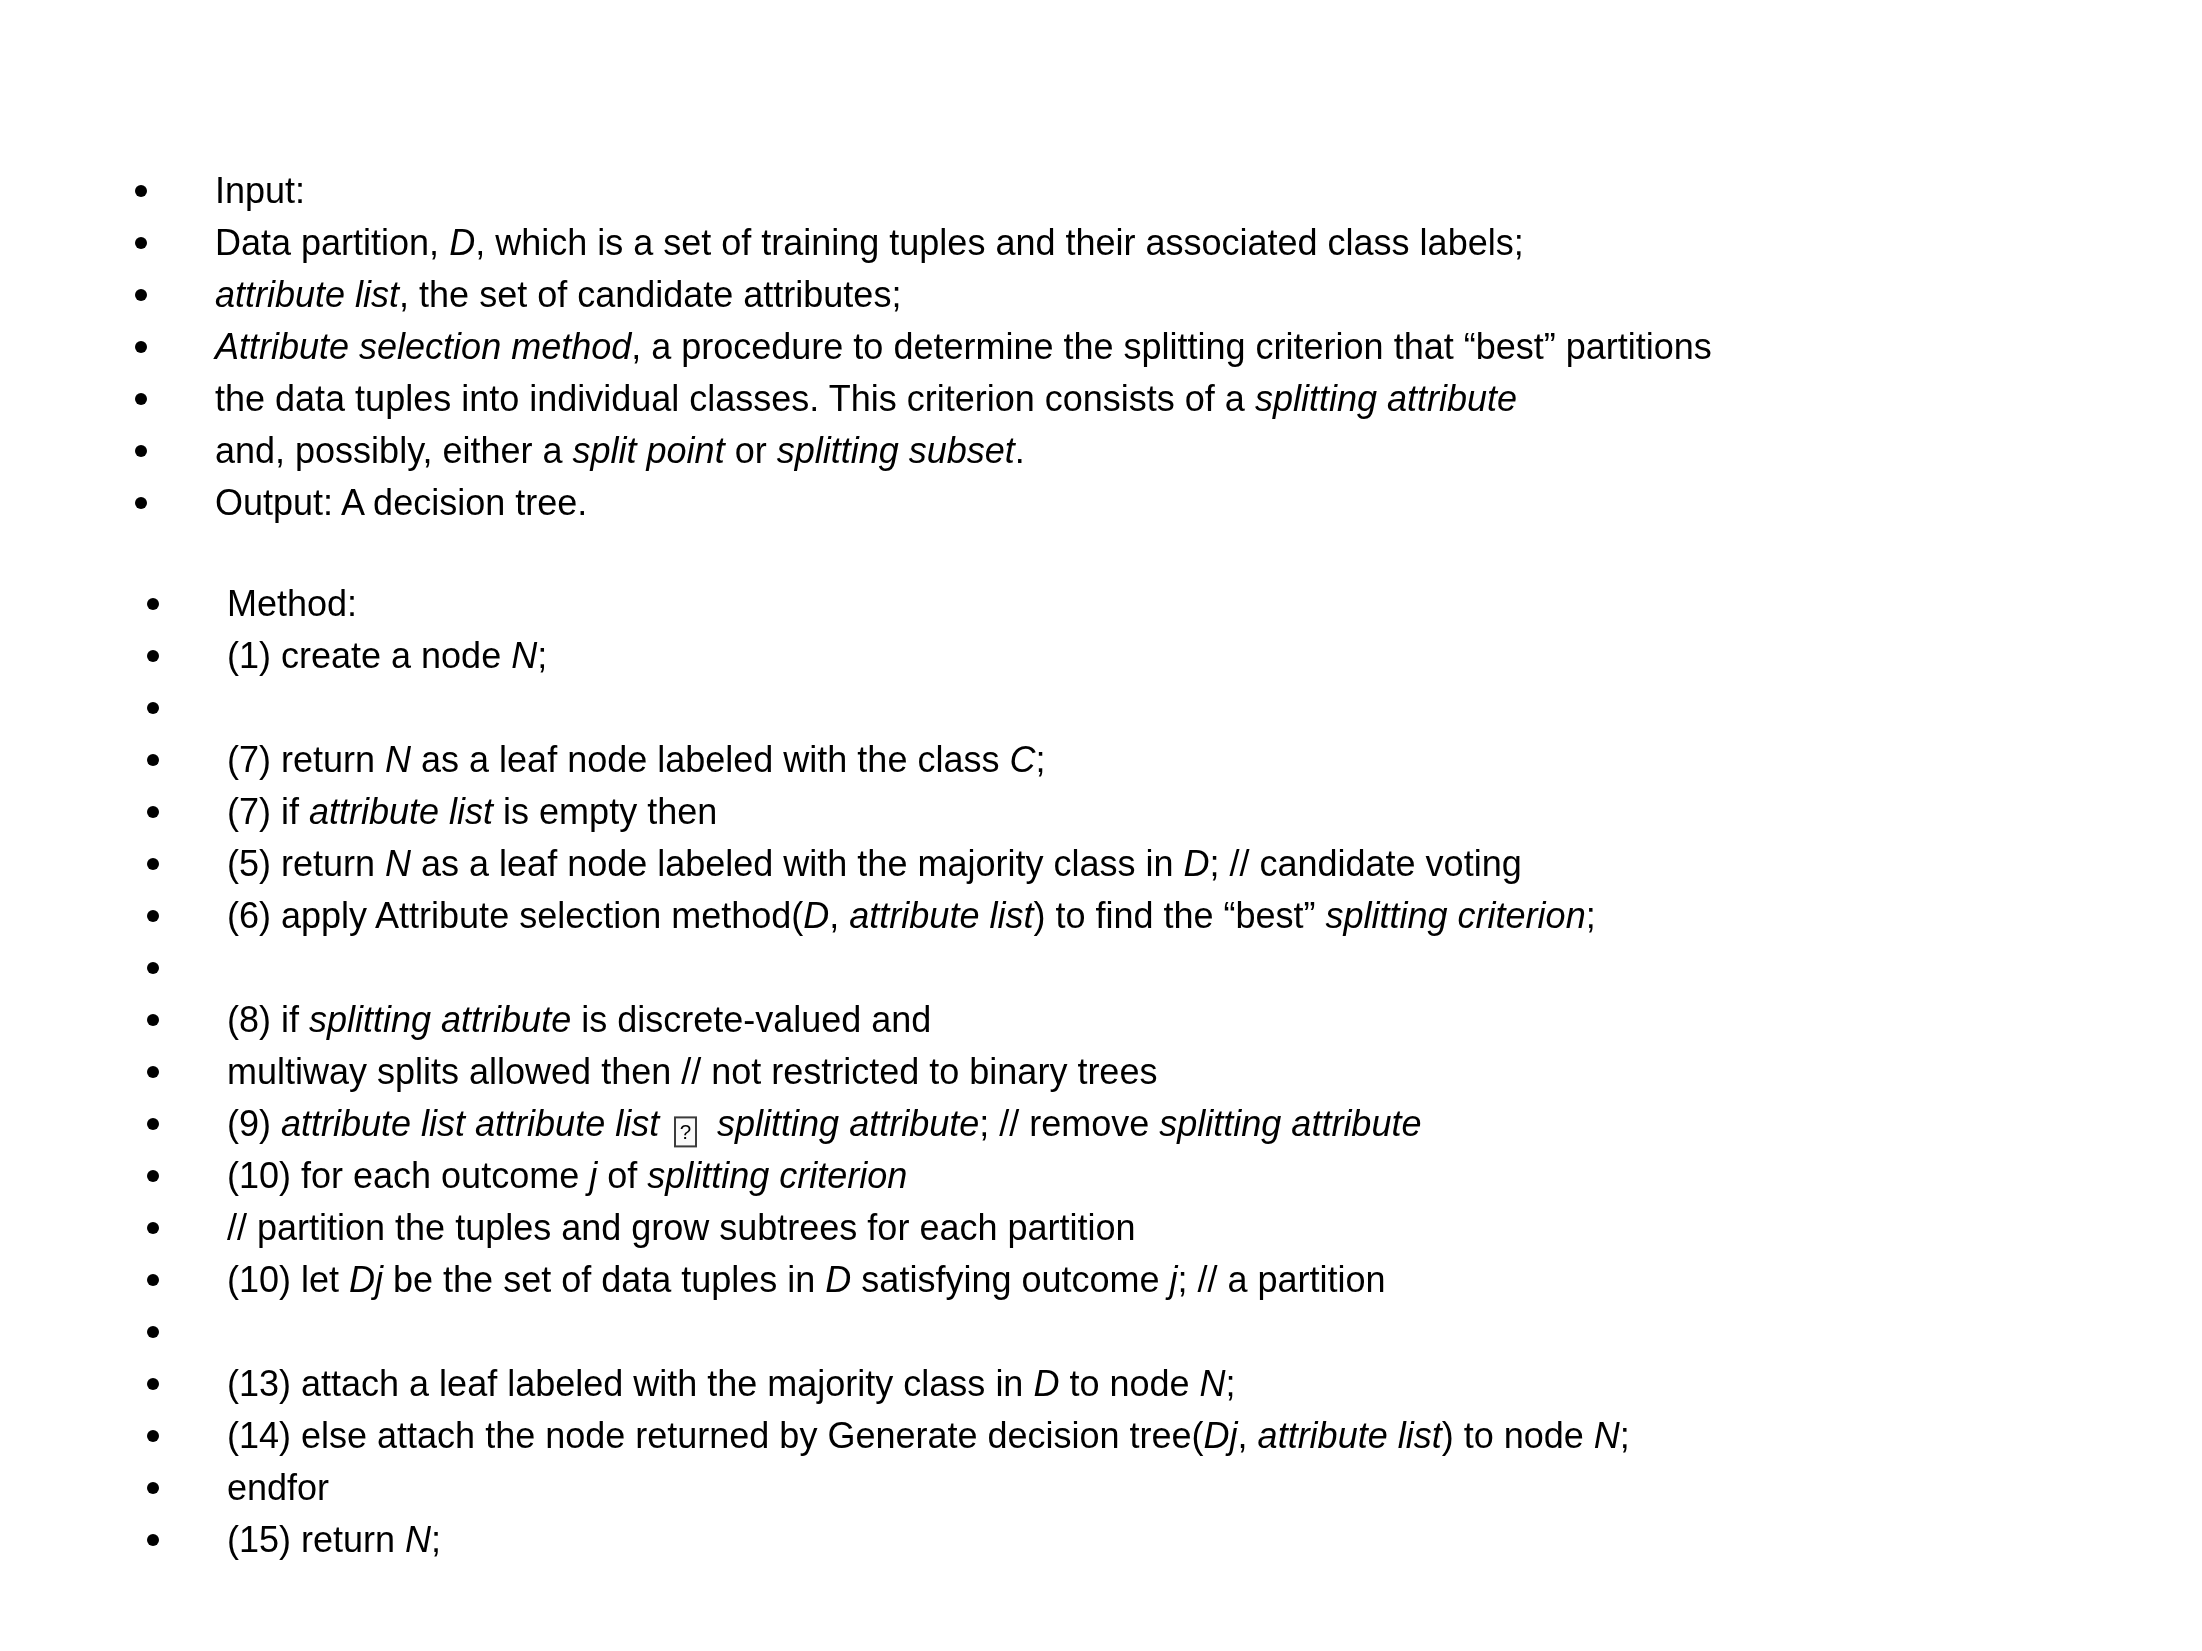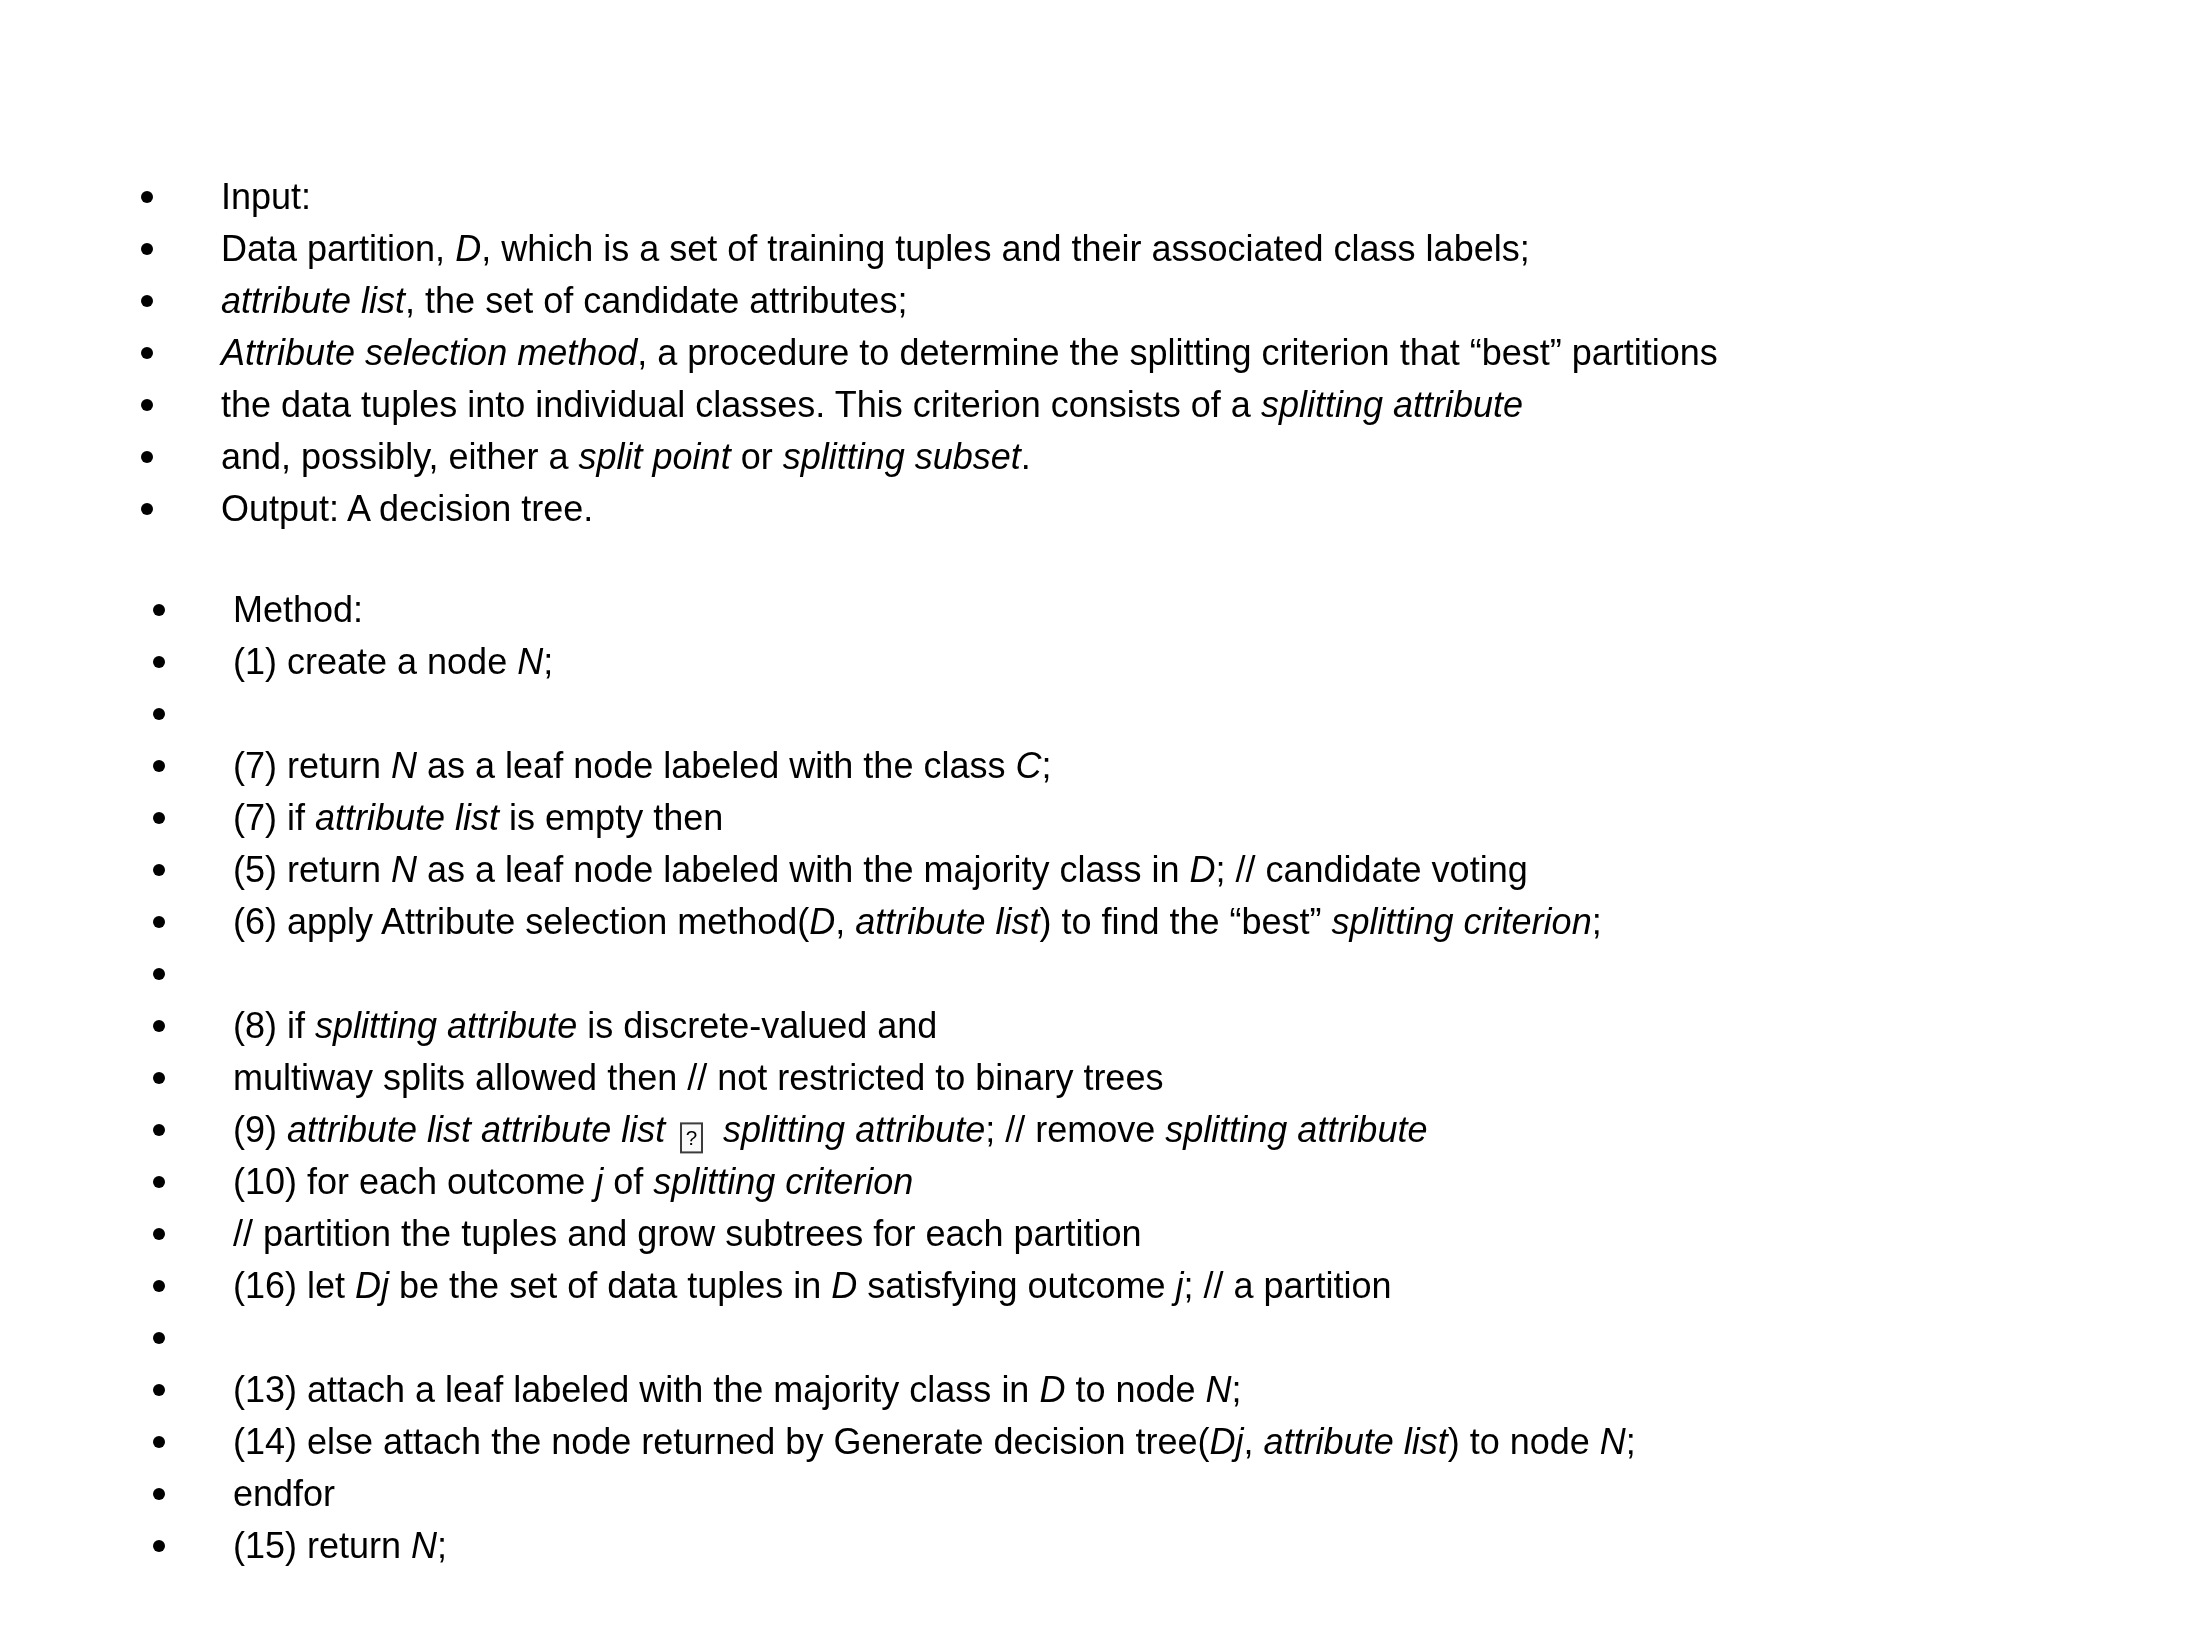--- a/index.html
+++ b/index.html
@@ -12,21 +12,21 @@
     width: 2203px;
     height: 1652px;
     background: #ffffff;
     overflow: hidden;
     font-family: "Liberation Sans", sans-serif;
     font-size: 36px;
     color: #000000;
   }
   ul.bullet-list {
     list-style: none;
-    margin: 6px;
+    margin: 0;
     padding: 0;
     position: absolute;
     left: 0;
   }
   #input-list  { top: 165px; }
   #method-list { top: 578px; padding-left: 12px; }
   li.bullet-line {
     position: relative;
     height: 52px;
     line-height: 52px;
@@ -80,21 +80,21 @@
       <li class="bullet-line"><span class="bullet"></span><span><span class="run">(7) return </span><span class="run it">N</span><span class="run"> as a leaf node labeled with the class </span><span class="run it">C</span><span class="run">;</span></span></li>
       <li class="bullet-line"><span class="bullet"></span><span><span class="run">(7) if </span><span class="run it">attribute list</span><span class="run"> is empty then</span></span></li>
       <li class="bullet-line"><span class="bullet"></span><span><span class="run">(5) return </span><span class="run it">N</span><span class="run"> as a leaf node labeled with the majority class in </span><span class="run it">D</span><span class="run">; // candidate voting</span></span></li>
       <li class="bullet-line"><span class="bullet"></span><span><span class="run">(6) apply Attribute selection method(</span><span class="run it">D</span><span class="run">, </span><span class="run it">attribute list</span><span class="run">) to find the “best” </span><span class="run it">splitting criterion</span><span class="run">;</span></span></li>
       <li class="bullet-line"><span class="bullet"></span></li>
       <li class="bullet-line"><span class="bullet"></span><span><span class="run">(8) if </span><span class="run it">splitting attribute</span><span class="run"> is discrete-valued and</span></span></li>
       <li class="bullet-line"><span class="bullet"></span><span><span class="run">multiway splits allowed then // not restricted to binary trees</span></span></li>
       <li class="bullet-line"><span class="bullet"></span><span><span class="run">(9) </span><span class="run it">attribute list attribute list</span><span class="run"> </span><span class="missing-glyph">?</span><span class="run"> </span><span class="run it">splitting attribute</span><span class="run">; // remove </span><span class="run it">splitting attribute</span></span></li>
       <li class="bullet-line"><span class="bullet"></span><span><span class="run">(10) for each outcome </span><span class="run it">j</span><span class="run"> of </span><span class="run it">splitting criterion</span></span></li>
       <li class="bullet-line"><span class="bullet"></span><span><span class="run">// partition the tuples and grow subtrees for each partition</span></span></li>
-      <li class="bullet-line"><span class="bullet"></span><span><span class="run">(16) let </span><span class="run it">Dj</span><span class="run"> be the set of data tuples in </span><span class="run it">D</span><span class="run"> satisfying outcome </span><span class="run it">j</span><span class="run">; // a partition</span></span></li>
+      <li class="bullet-line"><span class="bullet"></span><span><span class="run">(10) let </span><span class="run it">Dj</span><span class="run"> be the set of data tuples in </span><span class="run it">D</span><span class="run"> satisfying outcome </span><span class="run it">j</span><span class="run">; // a partition</span></span></li>
       <li class="bullet-line"><span class="bullet"></span></li>
       <li class="bullet-line"><span class="bullet"></span><span><span class="run">(13) attach a leaf labeled with the majority class in </span><span class="run it">D</span><span class="run"> to node </span><span class="run it">N</span><span class="run">;</span></span></li>
       <li class="bullet-line"><span class="bullet"></span><span><span class="run">(14) else attach the node returned by Generate decision tree(</span><span class="run it">Dj</span><span class="run">, </span><span class="run it">attribute list</span><span class="run">) to node </span><span class="run it">N</span><span class="run">;</span></span></li>
       <li class="bullet-line"><span class="bullet"></span><span><span class="run">endfor</span></span></li>
       <li class="bullet-line"><span class="bullet"></span><span><span class="run">(15) return </span><span class="run it">N</span><span class="run">;</span></span></li>
     </ul>
 </div>
 
 
 </body></html>

